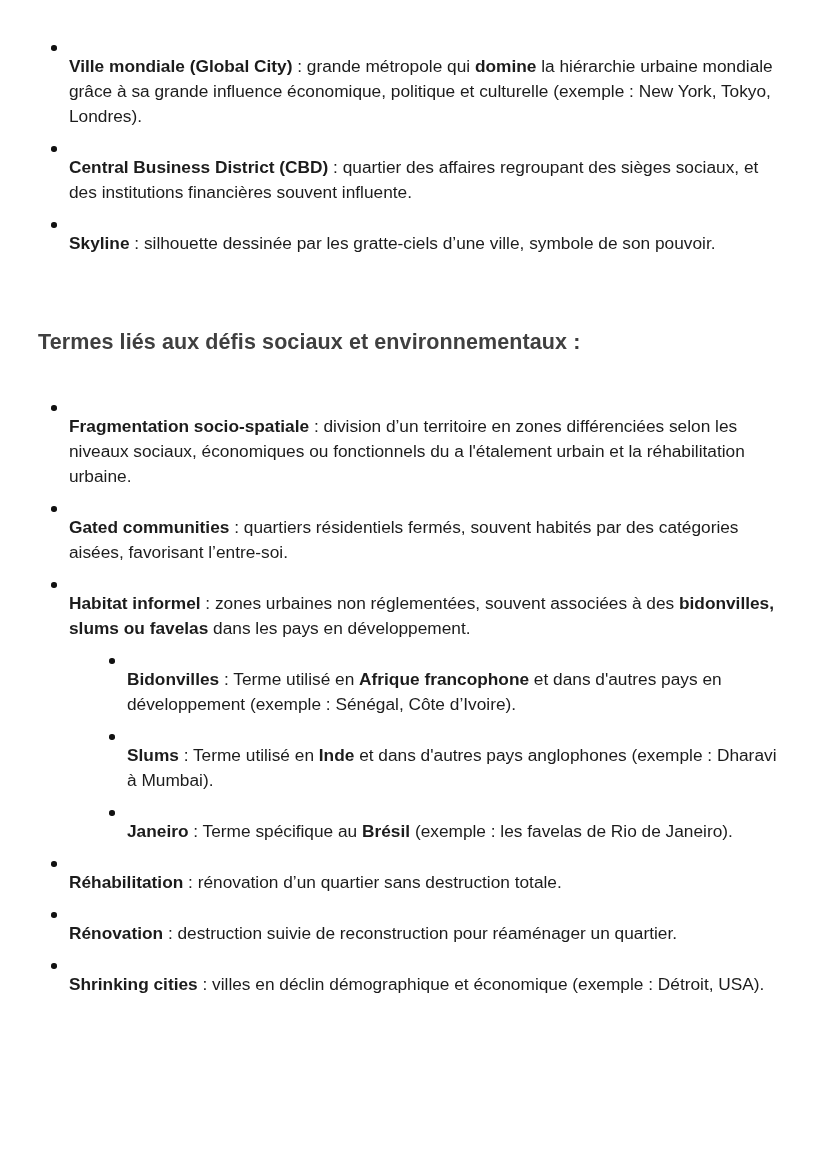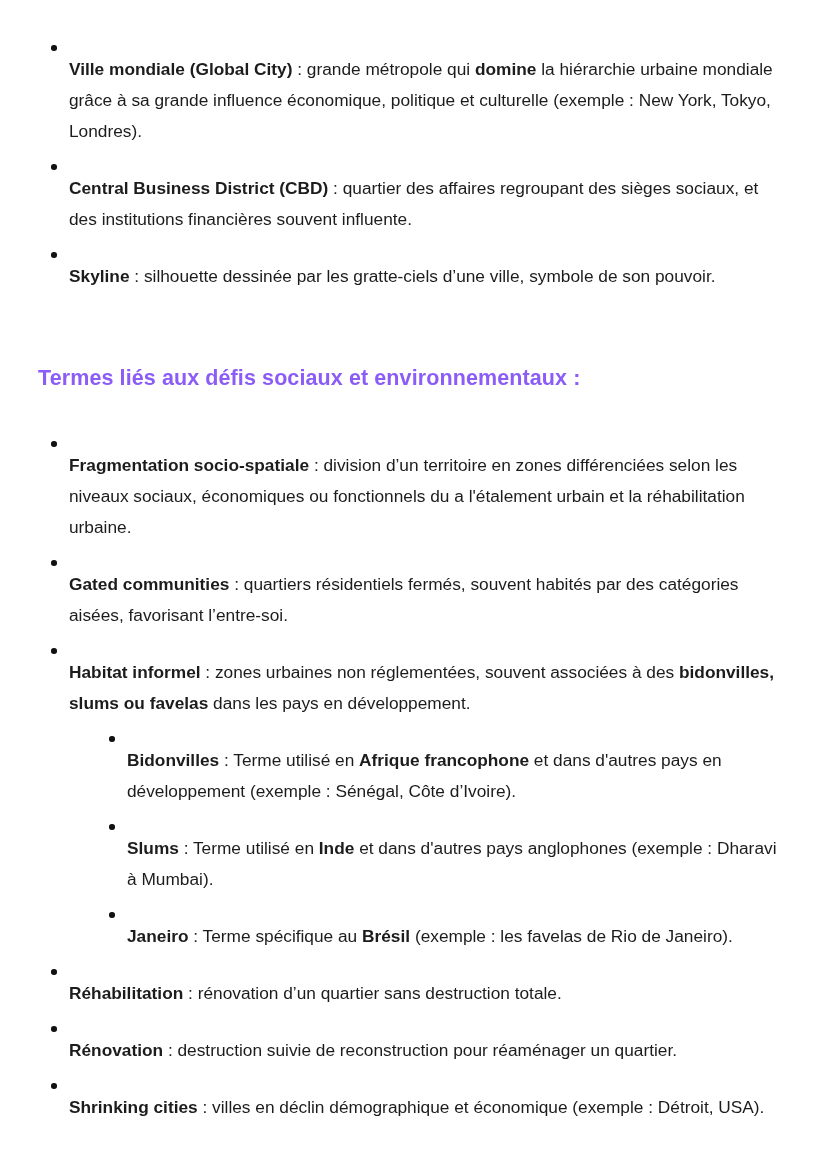--- a/index.html
+++ b/index.html
@@ -33,21 +33,21 @@
     list-style: none;
     margin: 0;
     padding: 0;
   }
 
   li.item {
     position: relative;
     margin: 0;
     padding: 0 0 0 31px;      
     font-size: 17.3px;
-    line-height: 31px;
+    line-height: 25px;
     color: #1c1c1c;
   }
   li.item > .bullet {
     position: absolute;
     left: 13px;
     top: 7px;
     width: 5.5px;
     height: 5.5px;
     border-radius: 50%;
     background: #111111;
@@ -76,21 +76,21 @@
   }
   .strong {
     font-weight: bold;
   }
 
   
   h2.section-heading {
     font-size: 21.5px;
     line-height: 28px;
     font-weight: bold;
-    color: #8b5cf6;
+    color: #404040;
     margin: 0;
     padding: 0;
     letter-spacing: 0.1px;
   }
 
   .gap-before-heading { height: 72px; }
   .gap-after-heading  { height: 42px; }
 </style>
 </head>
 <body>

